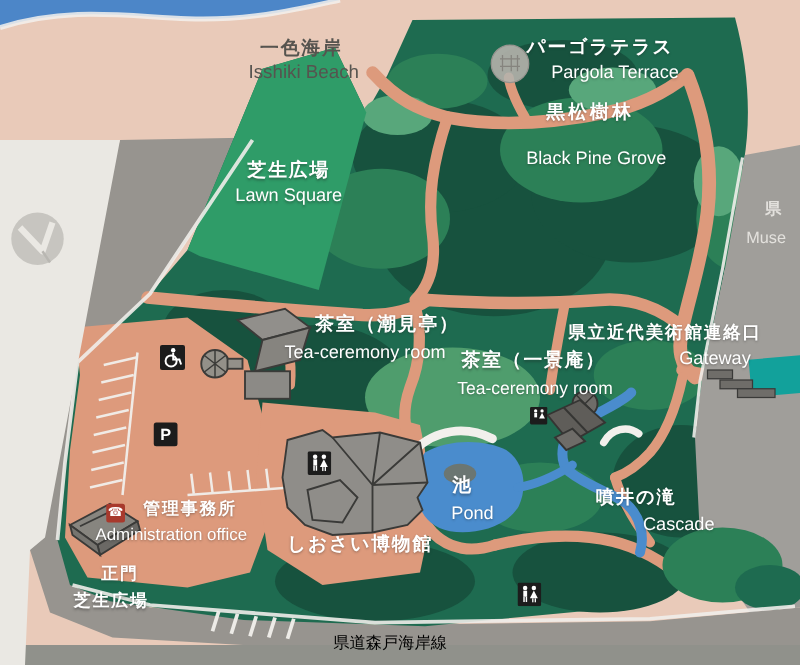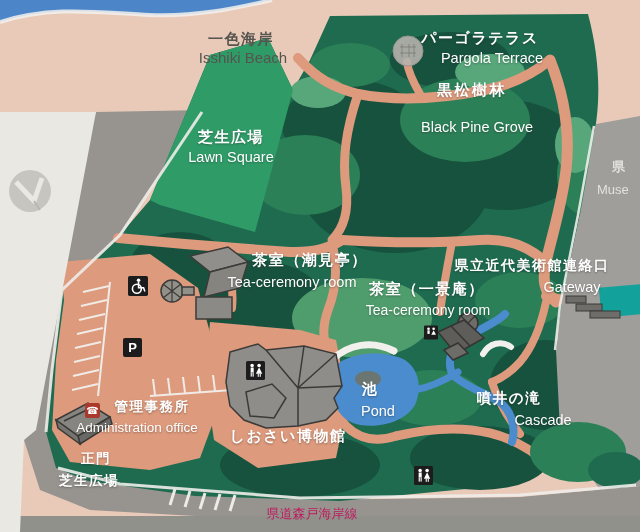--- a/index.html
+++ b/index.html
@@ -259,18 +259,18 @@
   <div class="lbl" style="left:508px;top:413px;font-size:14.5px;margin-left:35px;">Cascade</div>
 
   <div class="lbl ja" style="left:152px;top:400px;font-size:13.5px;">管理事務所</div>
   <div class="lbl" style="left:137px;top:421px;font-size:13.5px;">Administration office</div>
 
   <div class="lbl ja" style="left:96px;top:452px;font-size:13.5px;">正門</div>
   <div class="lbl ja" style="left:89px;top:474px;font-size:13.5px;">芝生広場</div>
 
   <div class="lbl ja" style="left:288px;top:428px;font-size:15px;">しおさい博物館</div>
 
-  <div class="lbl" style="left:312px;top:507px;font-size:13px;color:#be185d;text-shadow:none;">県道森戸海岸線</div>
+  <div class="lbl" style="left:312px;top:507px;font-size:13px;color:#000000;text-shadow:none;">県道森戸海岸線</div>
 
   <div class="lbl faint noxf ja" style="left:612px;top:160px;font-size:13px;">県</div>
   <div class="lbl faint noxf" style="left:597px;top:183px;font-size:13px;">Muse</div>
 
 </div>
 
 </body></html>

